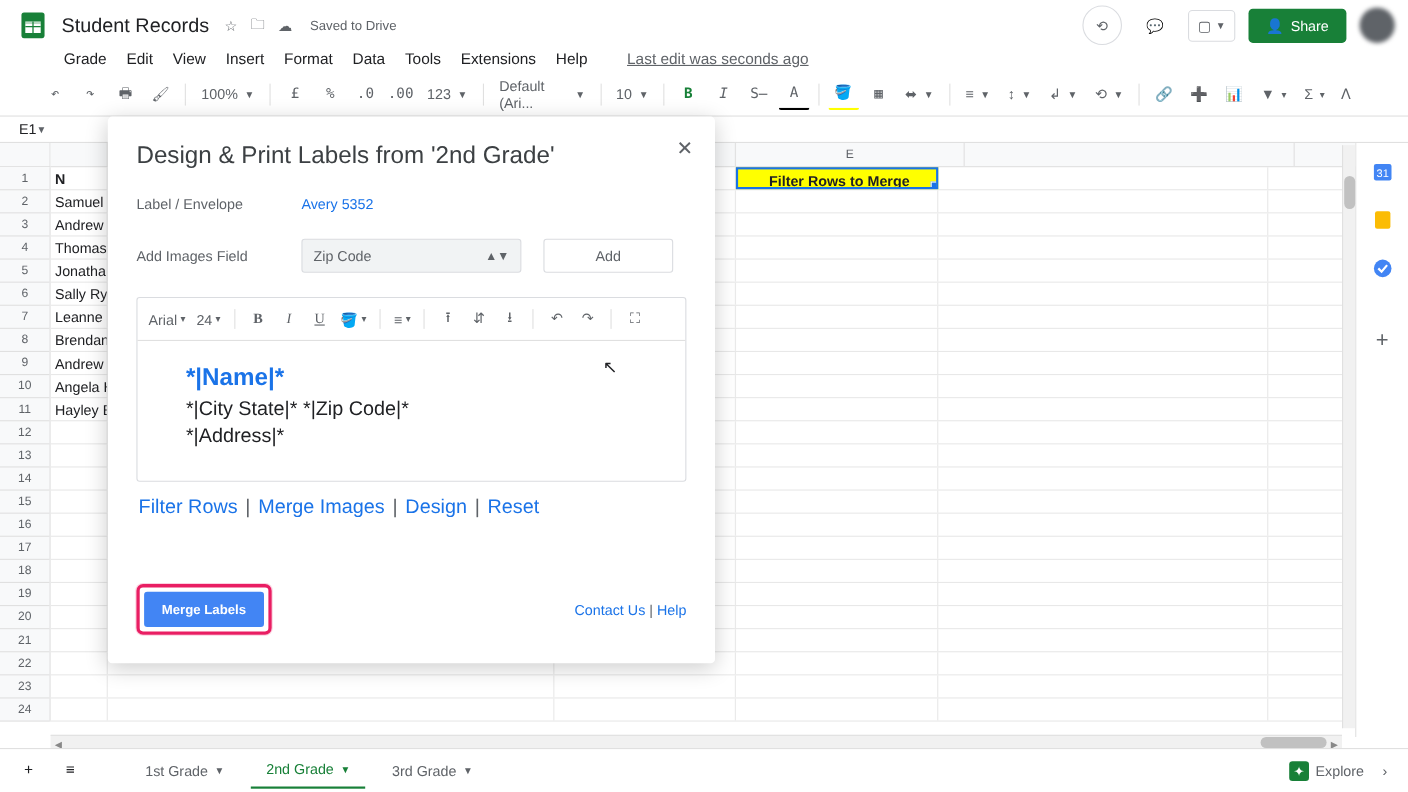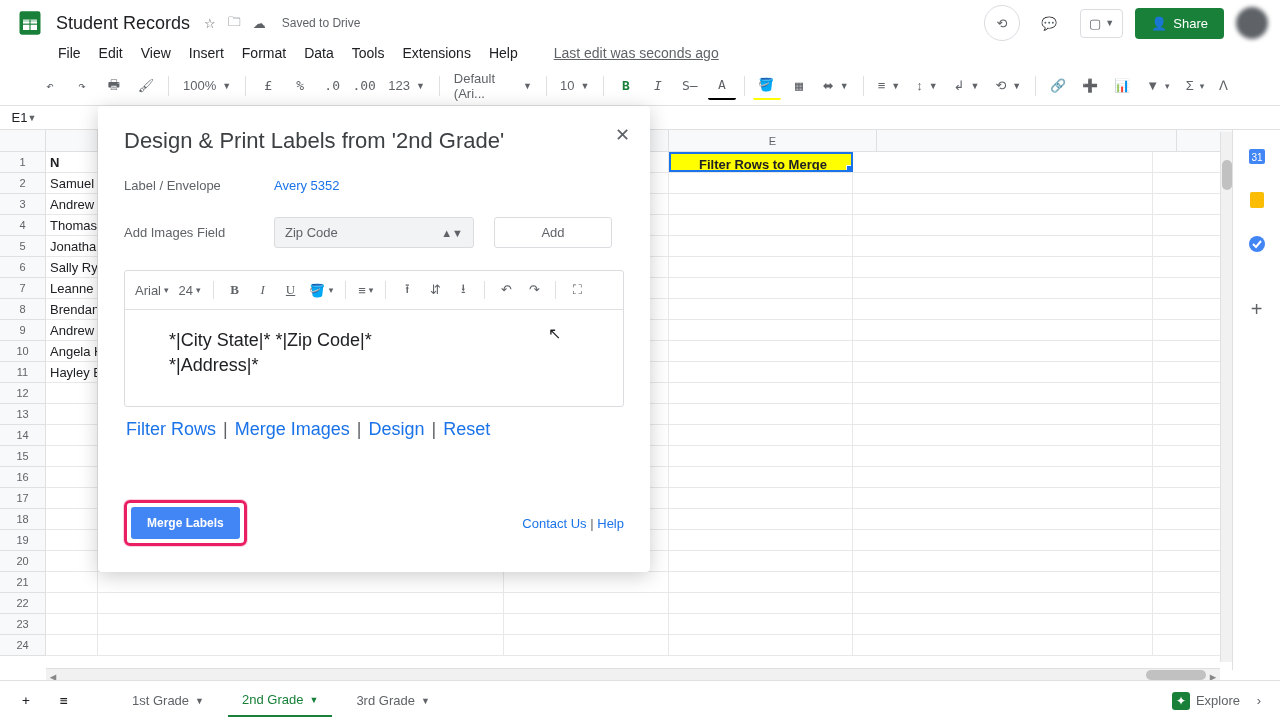--- a/index.html
+++ b/index.html
@@ -26,21 +26,21 @@
   .tb-btn { width: 28px; height: 28px; display: flex; align-items: center; justify-content: center; cursor: pointer; border-radius: 2px; font-family: monospace; }
   .tb-sep { width: 1px; height: 20px; background: #e0e0e0; margin: 0 4px; }
   .tb-drop { display: flex; align-items: center; gap: 2px; padding: 0 6px; cursor: pointer; font-size: 13px; }
   .tb-drop .caret { font-size: 9px; margin-left: 4px; }
   .bold-active { color: #188038; font-weight: bold; }
   .text-color-btn { border-bottom: 2px solid #000; padding-bottom: 1px; }
   .fill-color-btn { border-bottom: 2px solid #ffff00; padding-bottom: 1px; }
   .chevup { margin-left: auto; margin-right: 40px; color: #5f6368; cursor: pointer; }
   
   .namebox-row { display: flex; align-items: center; height: 24px; border-bottom: 1px solid #e0e0e0; }
-  .namebox { width: 46px; padding-left: 6px; font-size: 13px; display: flex; align-items: center; justify-content: center; padding-right: 4px; }
+  .namebox { width: 46px; padding-left: 6px; font-size: 13px; display: flex; align-items: center; justify-content: flex-end; padding-right: 4px; }
   .fxbar { flex: 1; padding-left: 8px; }
   
   .sheet-area { display: flex; height: 540px; position: relative; }
   .rowheaders { width: 46px; background: #f8f9fa; border-right: 1px solid #e0e0e0; }
   .colheaders { display: flex; height: 22px; background: #f8f9fa; border-bottom: 1px solid #e0e0e0; }
   .corner { width: 46px; height: 22px; background: #f8f9fa; border-right: 1px solid #e0e0e0; border-bottom: 1px solid #e0e0e0; }
   .colh { border-right: 1px solid #e0e0e0; text-align: center; font-size: 11px; color: #5f6368; line-height: 22px; }
   .colh.E { width: 208px; }
   .rowh { height: 21px; border-bottom: 1px solid #e0e0e0; text-align: center; font-size: 11px; color: #5f6368; line-height: 21px; }
   .grid { flex: 1; position: relative; }
@@ -125,21 +125,21 @@
       </div>
     <div class="share-btn">
         <span>👤</span>
         <span>Share</span>
       </div>
     <div class="avatar"></div>
   </div>
 </div>
 
 <div class="menubar">
-  <span>File</span>
+  <span>Grade</span>
   <span>Edit</span>
   <span>View</span>
   <span>Insert</span>
   <span>Format</span>
   <span>Data</span>
   <span>Tools</span>
   <span>Extensions</span>
   <span>Help</span>
   <span class="last-edit">Last edit was seconds ago</span>
 </div>
@@ -495,20 +495,21 @@
       <div class="et-btn">⭱</div>
       <div class="et-btn">⇵</div>
       <div class="et-btn">⭳</div>
       <div class="et-sep"></div>
       <div class="et-btn">↶</div>
       <div class="et-btn">↷</div>
       <div class="et-sep"></div>
       <div class="et-btn">⛶</div>
     </div>
     <div class="editor-body">
+      <div class="ed-name">*|Name|*</div>
       <div>*|City State|* *|Zip Code|*</div>
       <div>*|Address|*</div>
     </div>
   </div>
 
   <div class="dlg-links">
     <span class="link">Filter Rows</span>
     <span class="pipe"> | </span>
     <span class="link">Merge Images</span>
     <span class="pipe"> | </span>

